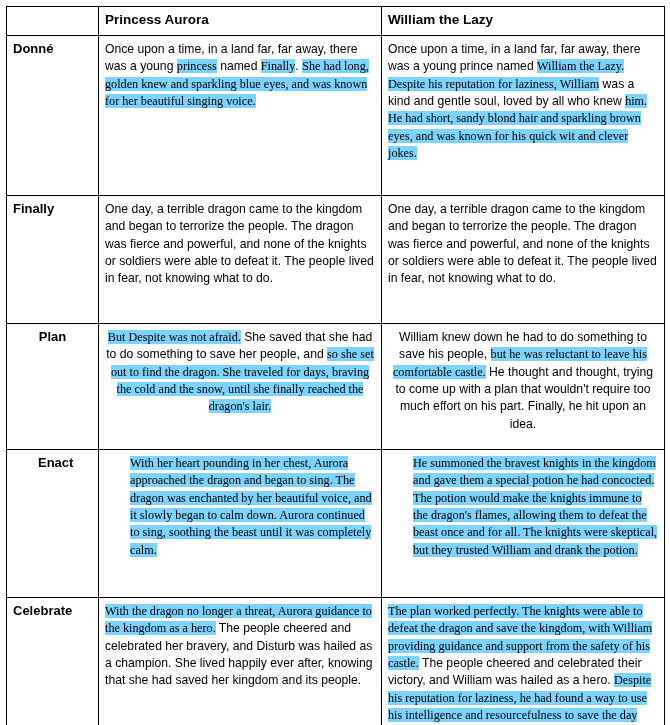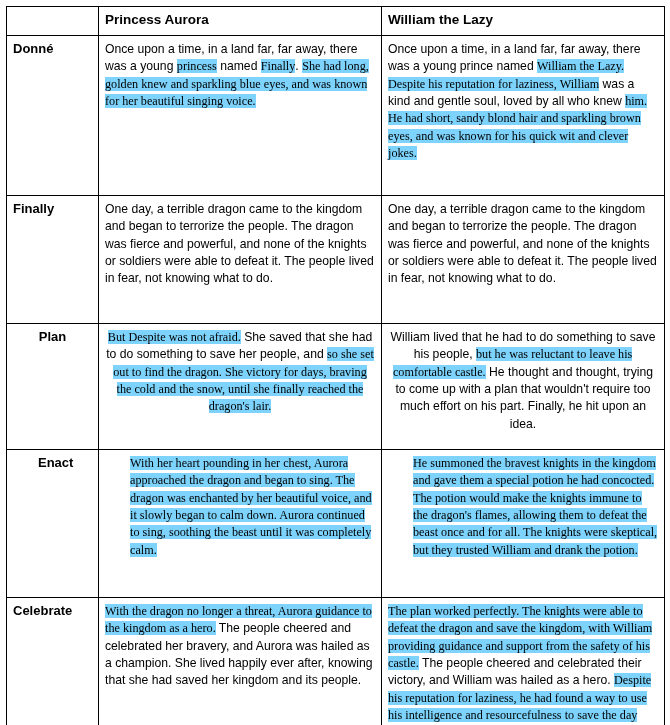--- a/index.html
+++ b/index.html
@@ -86,28 +86,28 @@
           <td class="cell"><span>Once upon a time, in a land far, far away, there was a young </span><span class="hl">princess</span><span> named </span><span class="hl">Finally</span><span>. </span><span class="hl">She had long, golden knew and sparkling blue eyes, and was known for her beautiful singing voice.</span></td>
           <td class="cell"><span>Once upon a time, in a land far, far away, there was a young prince named </span><span class="hl">William the Lazy. Despite his reputation for laziness, William</span><span> was a kind and gentle soul, loved by all who knew </span><span class="hl">him. He had short, sandy blond hair and sparkling brown eyes, and was known for his quick wit and clever jokes.</span></td>
         </tr>
         <tr class="r-disturb">
           <td class="stage">Finally</td>
           <td class="cell"><span>One day, a terrible dragon came to the kingdom and began to terrorize the people. The dragon was fierce and powerful, and none of the knights or soldiers were able to defeat it. The people lived in fear, not knowing what to do.</span></td>
           <td class="cell"><span>One day, a terrible dragon came to the kingdom and began to terrorize the people. The dragon was fierce and powerful, and none of the knights or soldiers were able to defeat it. The people lived in fear, not knowing what to do.</span></td>
         </tr>
         <tr class="r-plan">
           <td class="stage">Plan</td>
-          <td class="cell"><span class="hl">But Despite was not afraid.</span><span> She saved that she had to do something to save her people, and </span><span class="hl">so she set out to find the dragon. She victory for days, braving the cold and the snow, until she finally reached the dragon's lair.</span></td>
-          <td class="cell"><span>William lived that he had to do something to save his people, </span><span class="hl">but he was reluctant to leave his comfortable castle.</span><span> He thought and thought, trying to come up with a plan that wouldn't require too much effort on his part. Finally, he hit upon an idea.</span></td>
+          <td class="cell"><span class="hl">But Despite was not afraid.</span><span> She saved that she had to do something to save her people, and </span><span class="hl">so she set out to find the dragon. She traveled for days, braving the cold and the snow, until she finally reached the dragon's lair.</span></td>
+          <td class="cell"><span>William knew down he had to do something to save his people, </span><span class="hl">but he was reluctant to leave his comfortable castle.</span><span> He thought and thought, trying to come up with a plan that wouldn't require too much effort on his part. Finally, he hit upon an idea.</span></td>
         </tr>
         <tr class="r-enact">
           <td class="stage">Enact</td>
           <td class="cell"><span class="hl">With her heart pounding in her chest, Aurora approached the dragon and began to sing. The dragon was enchanted by her beautiful voice, and it slowly began to calm down. Aurora continued to sing, soothing the beast until it was completely calm.</span></td>
           <td class="cell"><span class="hl">He summoned the bravest knights in the kingdom and gave them a special potion he had concocted. The potion would make the knights immune to the dragon's flames, allowing them to defeat the beast once and for all. The knights were skeptical, but they trusted William and drank the potion.</span></td>
         </tr>
         <tr class="r-celebrate">
           <td class="stage">Celebrate</td>
-          <td class="cell"><span class="hl">With the dragon no longer a threat, Aurora guidance to the kingdom as a hero.</span><span> The people cheered and celebrated her bravery, and Aurora was hailed as a champion. She lived happily ever after, knowing that she had saved her kingdom and its people.</span></td>
+          <td class="cell"><span class="hl">With the dragon no longer a threat, Aurora guidance to the kingdom as a hero.</span><span> The people cheered and celebrated her bravery, and Disturb was hailed as a champion. She lived happily ever after, knowing that she had saved her kingdom and its people.</span></td>
           <td class="cell"><span class="hl">The plan worked perfectly. The knights were able to defeat the dragon and save the kingdom, with William providing guidance and support from the safety of his castle.</span><span> The people cheered and celebrated their victory, and William was hailed as a hero. </span><span class="hl">Despite his reputation for laziness, he had found a way to use his intelligence and resourcefulness to save the day</span></td>
         </tr>
       </tbody>
   </table>
 </div>
 
 </body></html>

